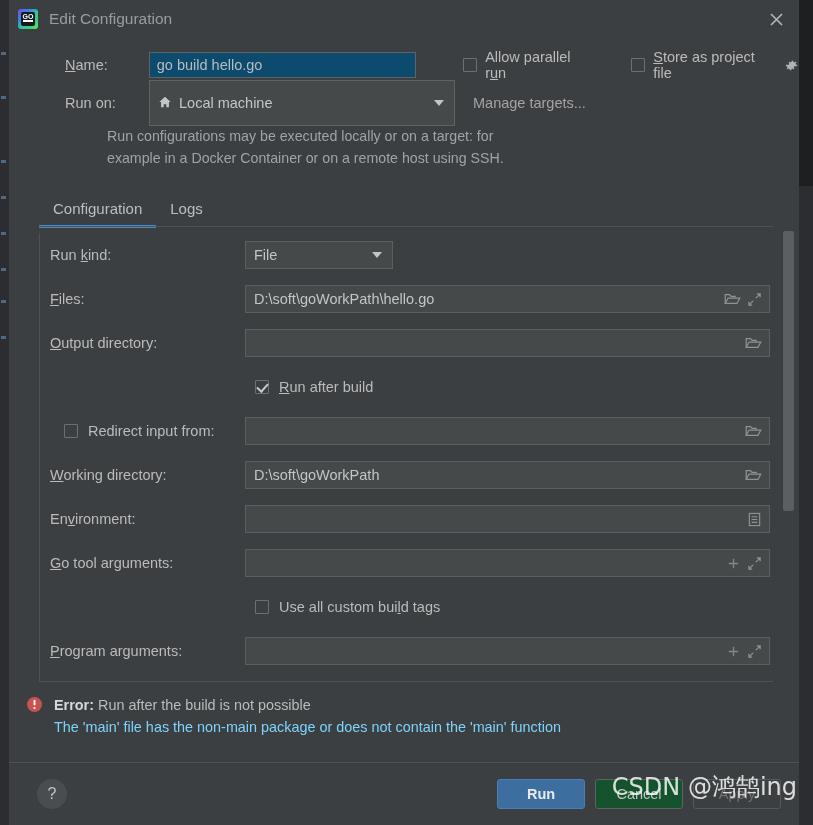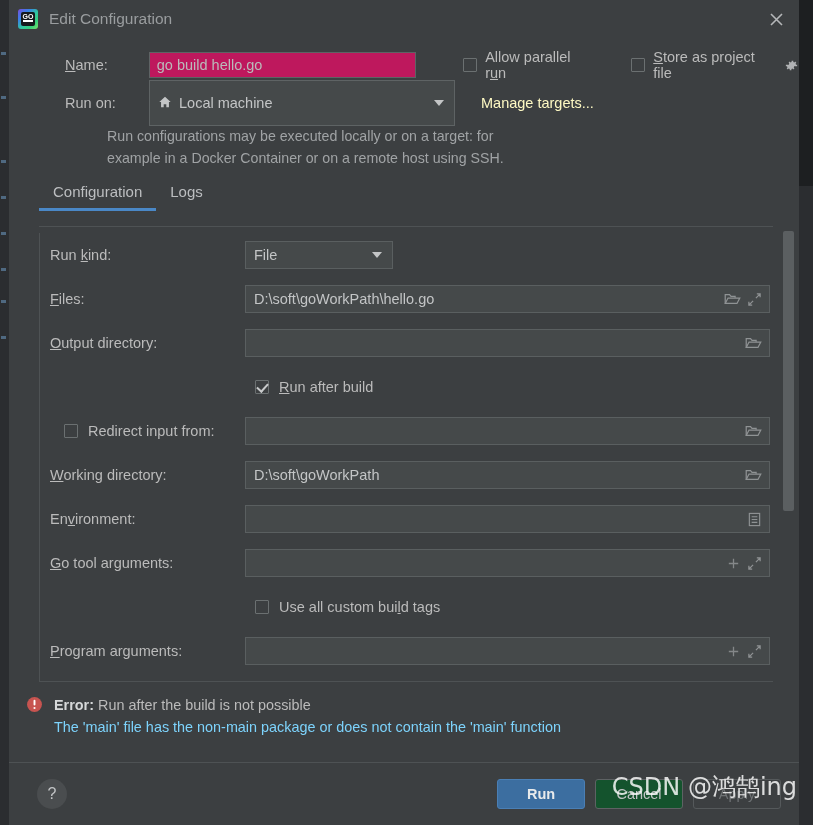--- a/index.html
+++ b/index.html
@@ -123,21 +123,21 @@
   .lbl {
     color: #bbbbbb;
     font-size: 14.5px;
   }
   .mn { text-decoration: underline; }
 
   #name-label { width: 84px; padding-left: 24px; }
   #name-input {
     width: 268px;
     height: 26px;
-    background: #be185d;
+    background: #0c4a6e;
     border: 1px solid #5e6364;
     color: #bbbbbb;
     font-family: "Liberation Sans", sans-serif;
     font-size: 14.5px;
     padding: 0 7px;
     box-sizing: border-box;
     outline: none;
   }
   .hdr-check {
     display: flex;
@@ -181,37 +181,37 @@
   #runon-combo .txt { margin-left: 7px; color: #c3c5c6; }
   .caret {
     position: absolute;
     right: 10px;
     width: 0; height: 0;
     border-left: 5px solid transparent;
     border-right: 5px solid transparent;
     border-top: 6px solid #c3c5c6;
   }
   #manage-targets {
-    margin-left: 26px;
-    color: #fef9c3;
+    margin-left: 18px;
+    color: #a3a3a3;
     font-size: 14.5px;
     cursor: pointer;
   }
   #runon-desc {
     padding: 3px 0 0 98px;
     color: #a0a3a5;
     font-size: 14.2px;
     line-height: 22px;
     max-width: 600px;
   }
 
   
   #tabs {
     display: flex;
-    align-items: flex-start;
+    align-items: flex-end;
     height: 44px;
     padding-left: 30px;
     margin-top: 14px;
     position: relative;
   }
   .tab {
     padding: 0 14px 10px 14px;
     color: #bcbec0;
     font-size: 15px;
     cursor: pointer;

